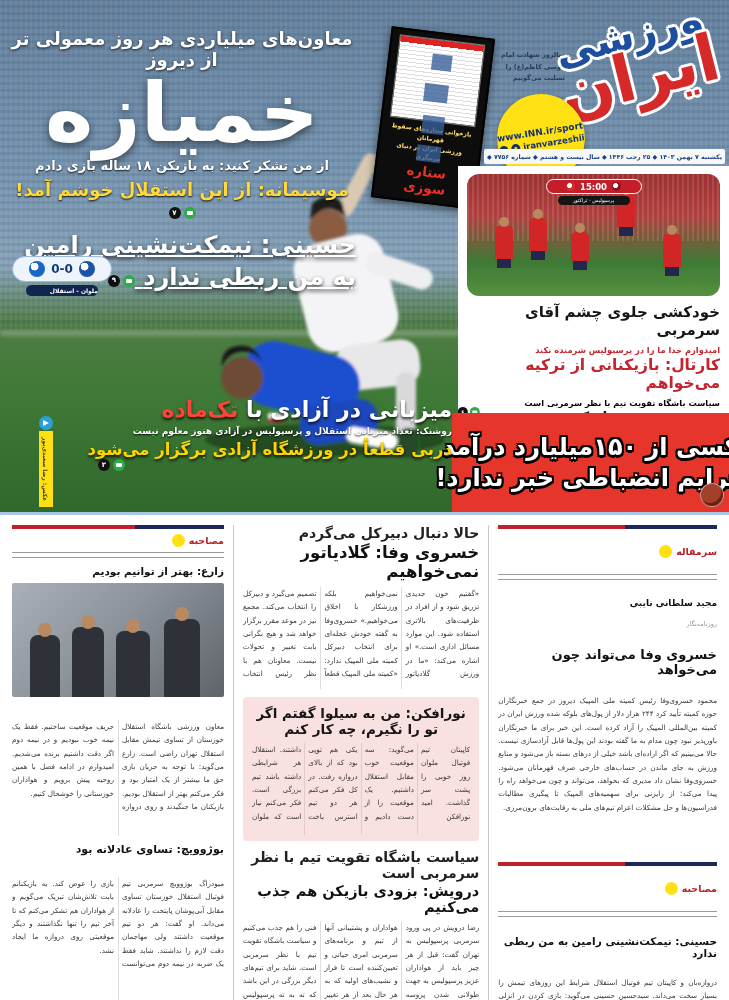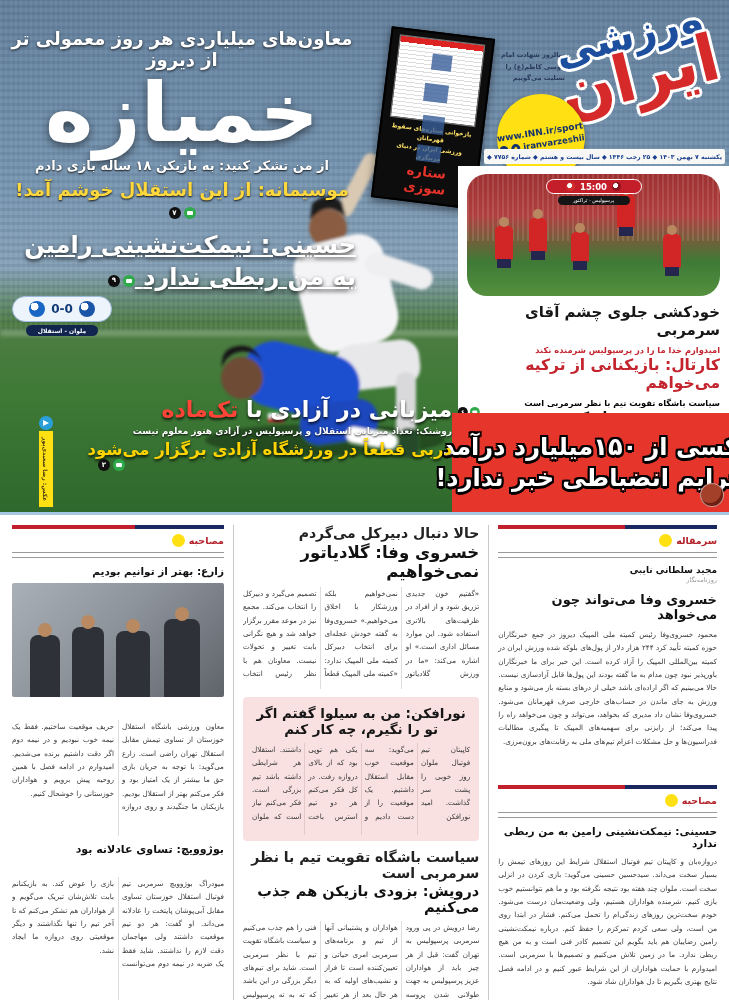--- a/index.html
+++ b/index.html
@@ -25,21 +25,21 @@
   .sub2 { font-size:18px; font-weight:bold; color:#ffd83d; margin-top:6px; text-shadow:0 1px 2px rgba(0,0,0,.9); }
   .sub3 { font-size:24px; font-weight:bold; text-align:right; padding-left:14px; margin-top:10px;
           line-height:1.35; text-shadow:0 2px 4px rgba(0,0,0,.8);text-decoration:underline; }
   .badge-pair { display:inline-flex; gap:3px; margin-top:5px; vertical-align:middle; }
   .badge { width:12px; height:12px; border-radius:50%; color:#fff; font-size:7px; font-weight:bold;
            display:flex; align-items:center; justify-content:center; }
   .badge.green { background:#2faa4a; }
   .badge.black { background:#101010; }
   .bubble { width:6px; height:4px; background:#fff; border-radius:1px; }
 
-  .score-box { position:absolute; left:12px; top:256px; width:100px; text-align:center;margin-top:40px; }
+  .score-box { position:absolute; left:12px; top:256px; width:100px; text-align:right; }
   .score-pill { background:#eef4fb; border:1px solid #9db9dd; border-radius:14px; height:26px;
                 display:flex; align-items:center; justify-content:center; gap:6px; }
   .team-logo { width:16px; height:16px; border-radius:50%; }
   .logo-malavan  { background:radial-gradient(circle at 35% 35%, #fff 0 25%, #1b55a8 28%); }
   .logo-esteghlal{ background:radial-gradient(circle at 35% 35%, #fff 0 25%, #1a66c4 28%); }
   .score-val { font-size:12px; font-weight:bold; color:#123a77; direction:ltr; }
   .score-teams { margin:3px auto 0; background:#12254f; color:#fff; font-size:6px; font-weight:bold;
                  border-radius:6px; width:72px; height:11px; line-height:11px; }
 
   
@@ -70,21 +70,21 @@
   .yc-ic { width:9px; height:9px; border-radius:50%; background:#14336e; position:relative; }
   .yc-ic::after { content:""; position:absolute; left:3px; top:3px; width:3px; height:3px; background:#ffe012; border-radius:50%; }
   .yc-handle { font-size:8.5px; font-weight:bold; color:#14336e; }
   .date-strip { position:absolute; left:484px; top:149px; width:241px; height:15px; background:#f7f7f5;
                 border-radius:2px; font-size:6.2px; color:#1a3e8f; font-weight:bold; text-align:center;
                 line-height:15px; }
 
   
   .right-rail { position:absolute; left:458px; top:166px; width:271px; height:248px; background:#fff;
                 padding:8px 9px 0 9px; }
-  .rail-photo { position:relative; height:122px; border-radius:20px; overflow:hidden;
+  .rail-photo { position:relative; height:122px; border-radius:12px; overflow:hidden;
                 background:linear-gradient(180deg,#9c3030 0%,#b04040 34%,#3e7a36 72%,#55913e 100%); }
   .rail-noise { position:absolute; inset:0 0 45% 0; opacity:.5;
                 background:repeating-linear-gradient(90deg, rgba(255,230,220,.25) 0 2px, transparent 2px 5px); }
   .red-player { position:absolute; width:18px; height:34px; border-radius:5px 5px 2px 2px; background:#d22626; }
   .red-player::before { content:""; position:absolute; top:-9px; left:4px; width:10px; height:10px; border-radius:50%; background:#b98860; }
   .red-player::after { content:""; position:absolute; bottom:-8px; left:2px; width:14px; height:9px; background:#24264e; }
   .time-pill { position:absolute; top:5px; left:50%; transform:translateX(-50%); width:96px; height:15px;
                background:#c41e2a; border:1px solid #fff; border-radius:8px; display:flex; align-items:center;
                justify-content:center; gap:5px; }
   .time-val { color:#fff; font-size:8.5px; font-weight:bold; direction:ltr; }
@@ -128,21 +128,21 @@
   .credit-yellow { background:#ffe012; width:14px; height:76px; margin:0 auto; display:flex; align-items:center; justify-content:center; }
   .credit-text { writing-mode:vertical-rl; font-size:6px; font-weight:bold; color:#4a3a10; white-space:nowrap; }
 
   .hero-sep { position:absolute; left:0; top:512px; width:729px; height:3px; background:#a6c6e4; }
 
   
   .bottom { position:absolute; left:0; top:515px; width:729px; height:485px; background:#fff;
             padding:10px 12px 0 12px; display:flex; gap:9px; }
   .vdiv { width:1px; background:#c9c9c9; }
   .col { display:flex; flex-direction:column; overflow:hidden; }
-  .col1 { width:225px; }
+  .col1 { width:225px;gap:11px; }
   .col2 { width:243px; }
   .col3 { width:218px; }
 
   .sec-bar { height:4px; background:linear-gradient(90deg,#c21f2c 0 58%, #1b2860 58% 100%); }
   .sec-label { display:flex; align-items:center; gap:4px; margin:5px 0 3px; }
   .sec-dot { width:13px; height:13px; border-radius:50%; background:#ffe012; }
   .sec-name { font-size:9.5px; font-weight:bold; color:#b3242c; }
   .dbl-rule { height:6px; border-top:1px solid #9a9a9a; border-bottom:1px solid #9a9a9a; margin:2px 0 7px; }
   .author { font-size:9px; font-weight:bold; color:#111; }
   .role { font-size:6.5px; color:#999; margin:1px 0 8px; }

